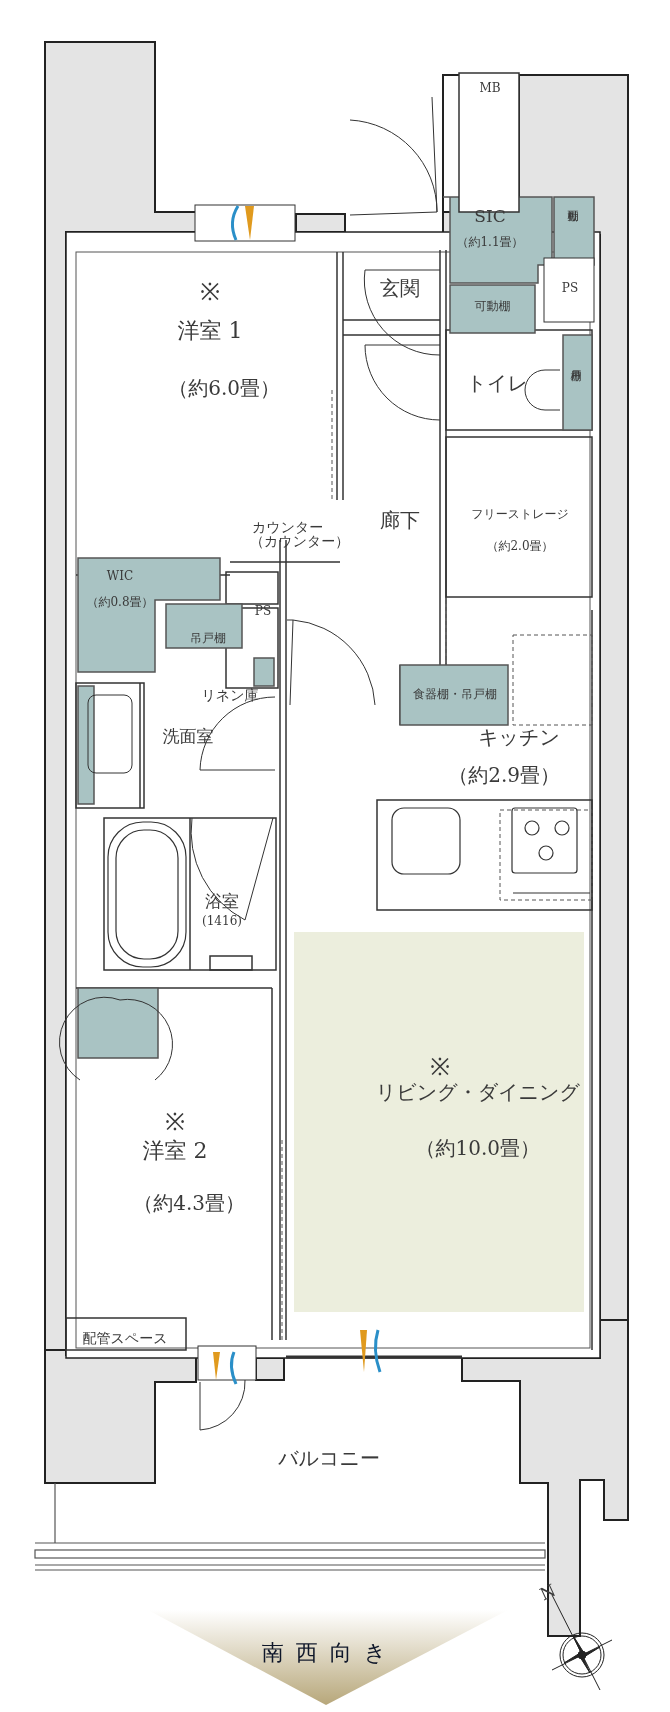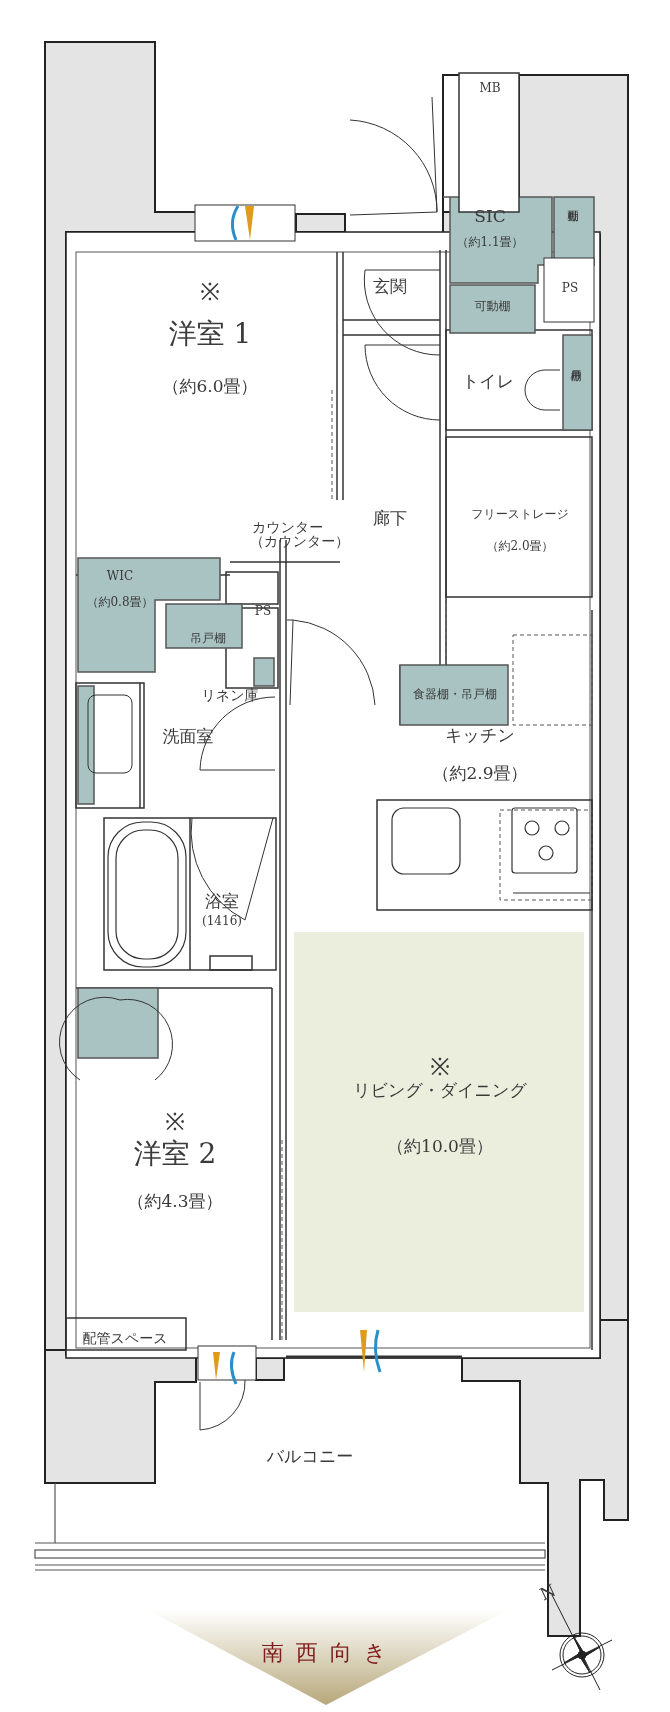--- a/index.html
+++ b/index.html
@@ -1,27 +1,27 @@
 <!DOCTYPE html>
 <html><head>
 <meta charset="utf-8">
 <style>
   html,body{margin:0;padding:0;background:#ffffff;}
   body{width:670px;height:1712px;position:relative;overflow:hidden;font-family:"DejaVu Serif","Liberation Serif",serif;color:#333;}
   #plan{position:absolute;left:0;top:0;}
   .lbl{position:absolute;text-align:center;white-space:nowrap;color:#3a3a3a;font-family:"DejaVu Serif","Liberation Serif",serif;line-height:1;}
-  .big{font-size:28px;}
-  .mid{font-size:17px;}
+  .big{font-size:22px;}
+  .mid{font-size:20px;text-align:right;}
   .sm{font-size:17px;}
   .xs{font-size:12px;}
   .xxs{font-size:14px;}
   .note{font-size:24px;}
   .vert{writing-mode:vertical-rl;font-size:11px;}
   #facing{position:absolute;left:150px;top:1606px;width:360px;height:100px;}
-  #facing-text{position:absolute;left:0;width:360px;top:32px;text-align:center;font-size:22px;letter-spacing:12px;color:#7f1d1d;}
+  #facing-text{position:absolute;left:0;width:360px;top:32px;text-align:center;font-size:22px;letter-spacing:12px;color:#0f172a;}
 </style>
 </head>
 <body>
 
 <svg id="plan" width="670" height="1712" viewBox="0 0 670 1712">
 
   <g stroke="#222" stroke-width="2" fill="#e4e4e4">
 
     <path d="M45 42 H155 V212 H200 V232 H66 V1350 H45 Z"></path>
 

